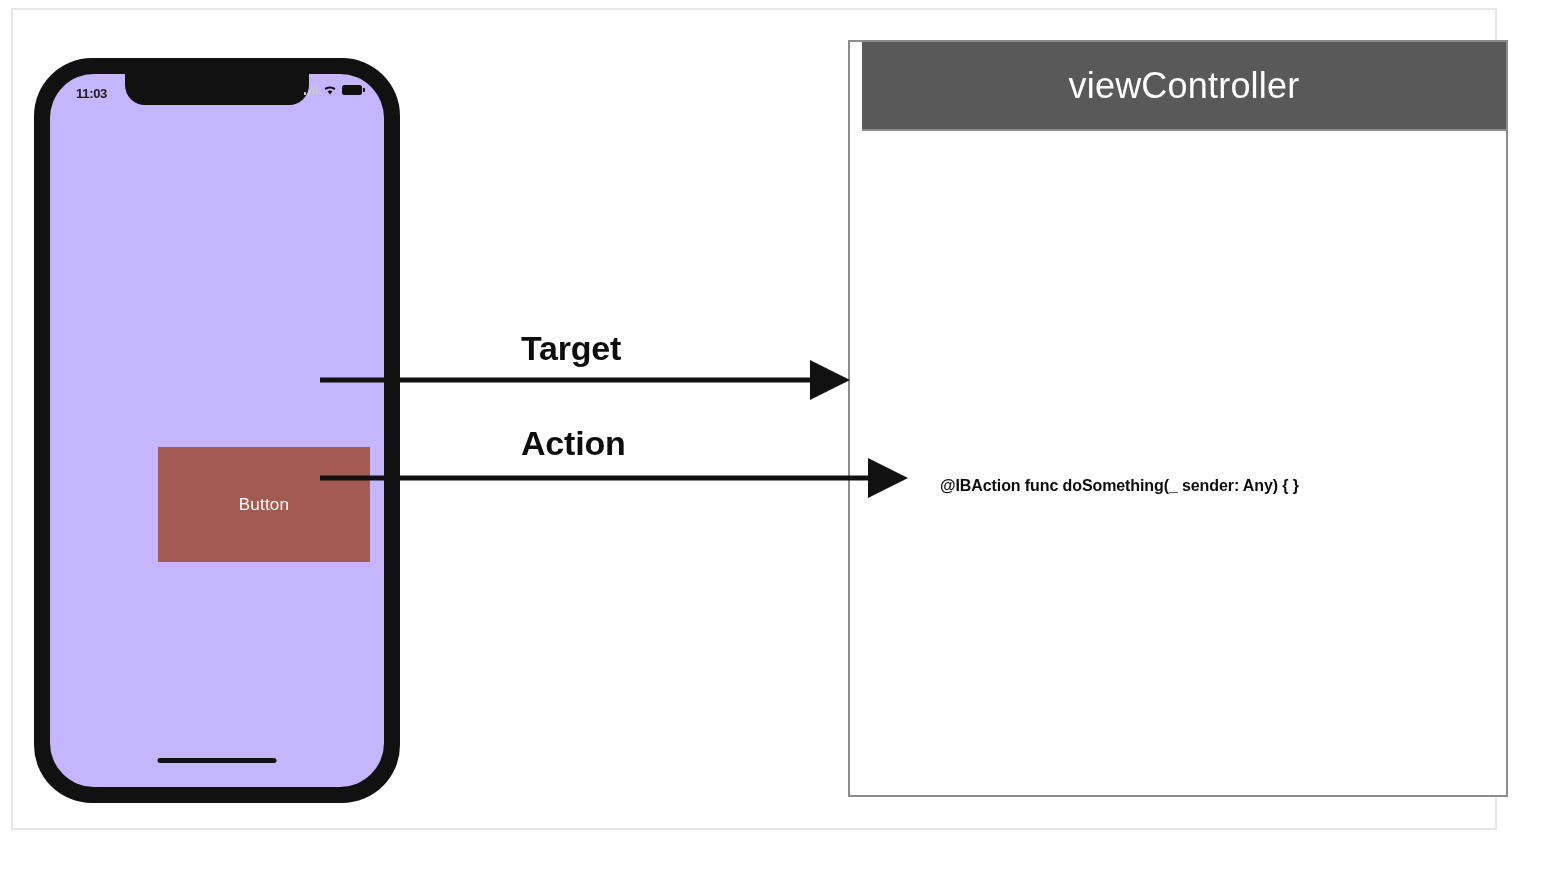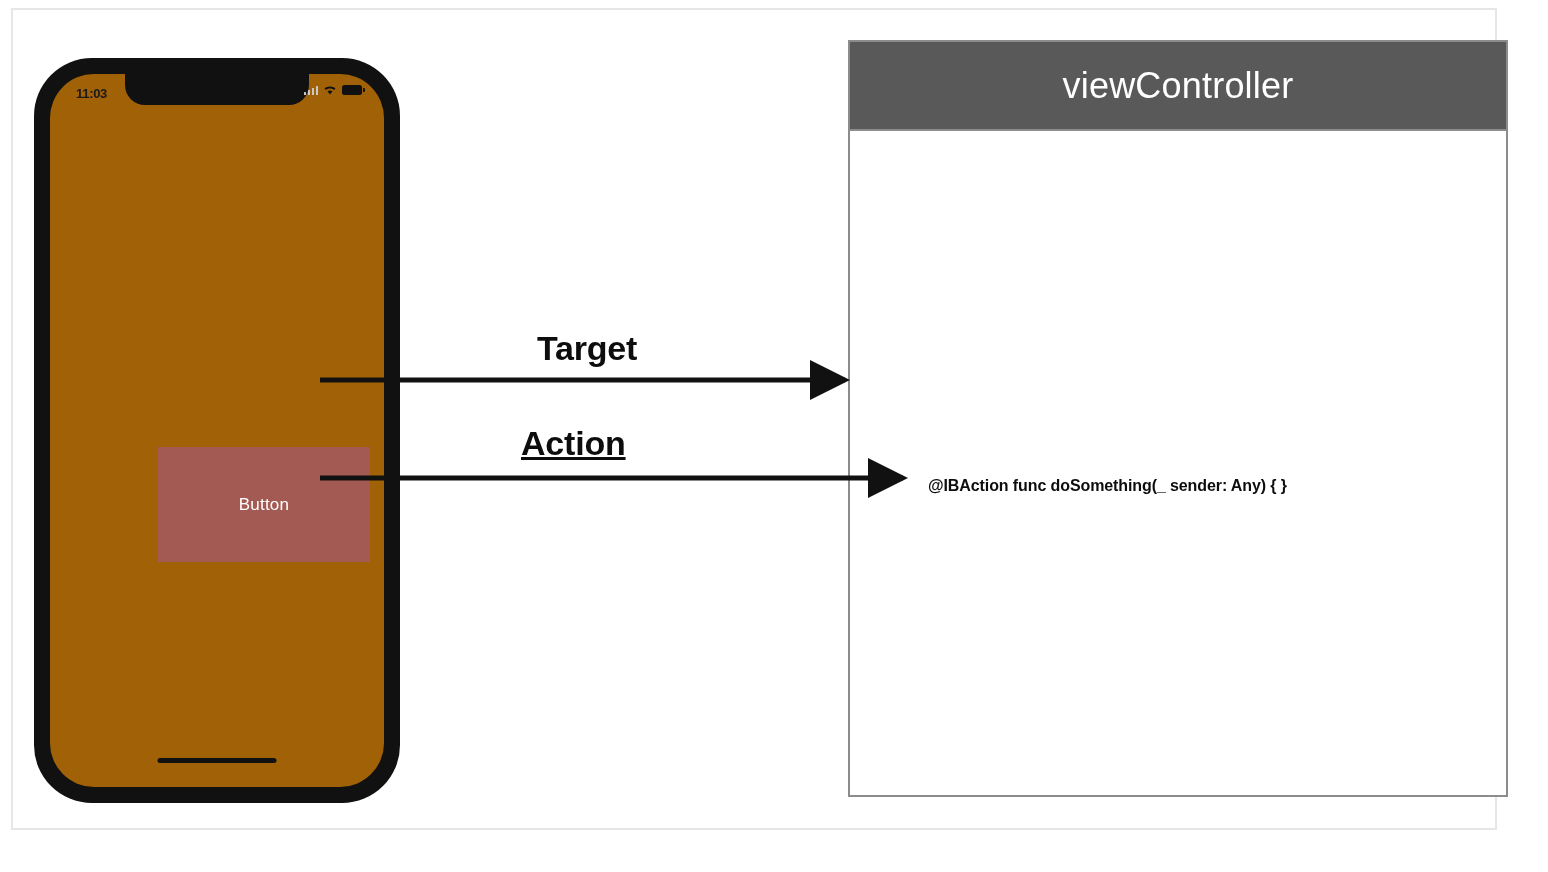--- a/index.html
+++ b/index.html
@@ -45,21 +45,21 @@
     background: #111111;
     border-radius: 58px;
     box-sizing: border-box;
   }
   .phone-screen {
     position: absolute;
     left: 16px;
     top: 16px;
     right: 16px;
     bottom: 16px;
-    background: #a16207;
+    background: #c4b5fd;
     border-radius: 44px;
     overflow: hidden;
   }
   .notch {
     position: absolute;
     left: 50%;
     transform: translateX(-50%);
     top: 0;
     width: 184px;
     height: 31px;
@@ -164,20 +164,21 @@
   
   .vc-box {
     position: absolute;
     left: 848px;
     top: 40px;
     width: 660px;
     height: 757px;
     border: 2px solid #8c8c8c;
     box-sizing: border-box;
     background: #ffffff;
+    padding-left: 12px;
   }
   .vc-header {
     height: 89px;
     background: #595959;
     display: flex;
     align-items: center;
     justify-content: center;
     border-bottom: 2px solid #8c8c8c;
     box-sizing: border-box;
   }
@@ -215,22 +216,22 @@
     z-index: 6;
   }
   .arrow-label {
     position: absolute;
     font-family: "Liberation Sans", sans-serif;
     font-weight: bold;
     font-size: 34px;
     color: #0d0d0d;
     letter-spacing: -0.2px;
   }
-  .label-target { left: 537px; top: 329px; }
-  .label-action { left: 521px; top: 424px; text-decoration: underline; }
+  .label-target { left: 521px; top: 329px; }
+  .label-action { left: 521px; top: 424px; }
 </style>
 </head>
 <body>
 
 <div id="canvas">
 
   <div class="outer-frame"></div>
 
   <div class="phone">
     <div class="phone-screen">

